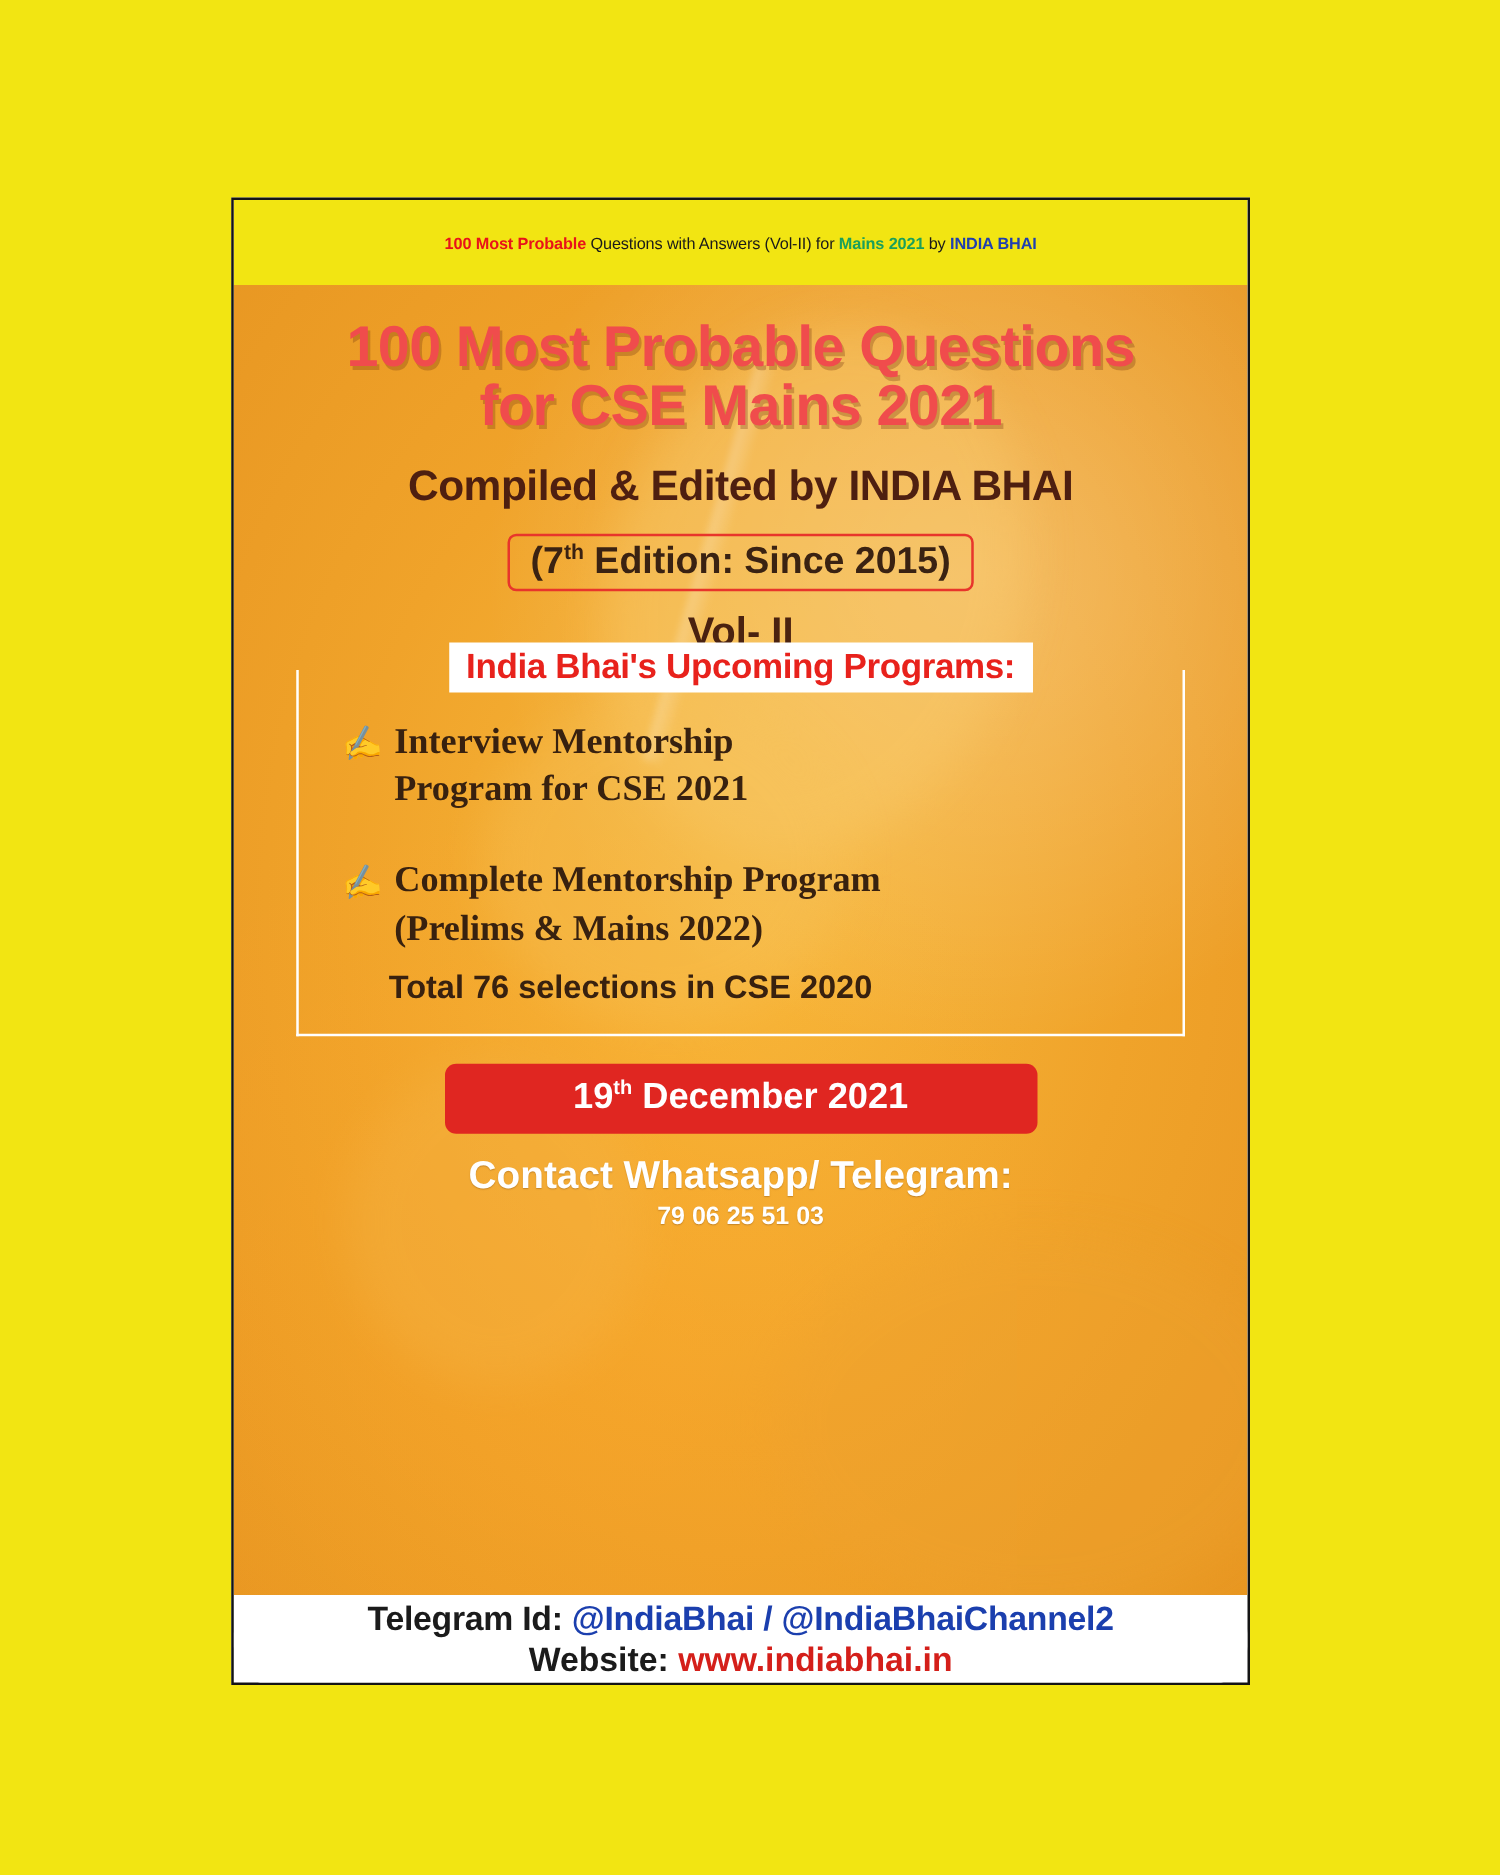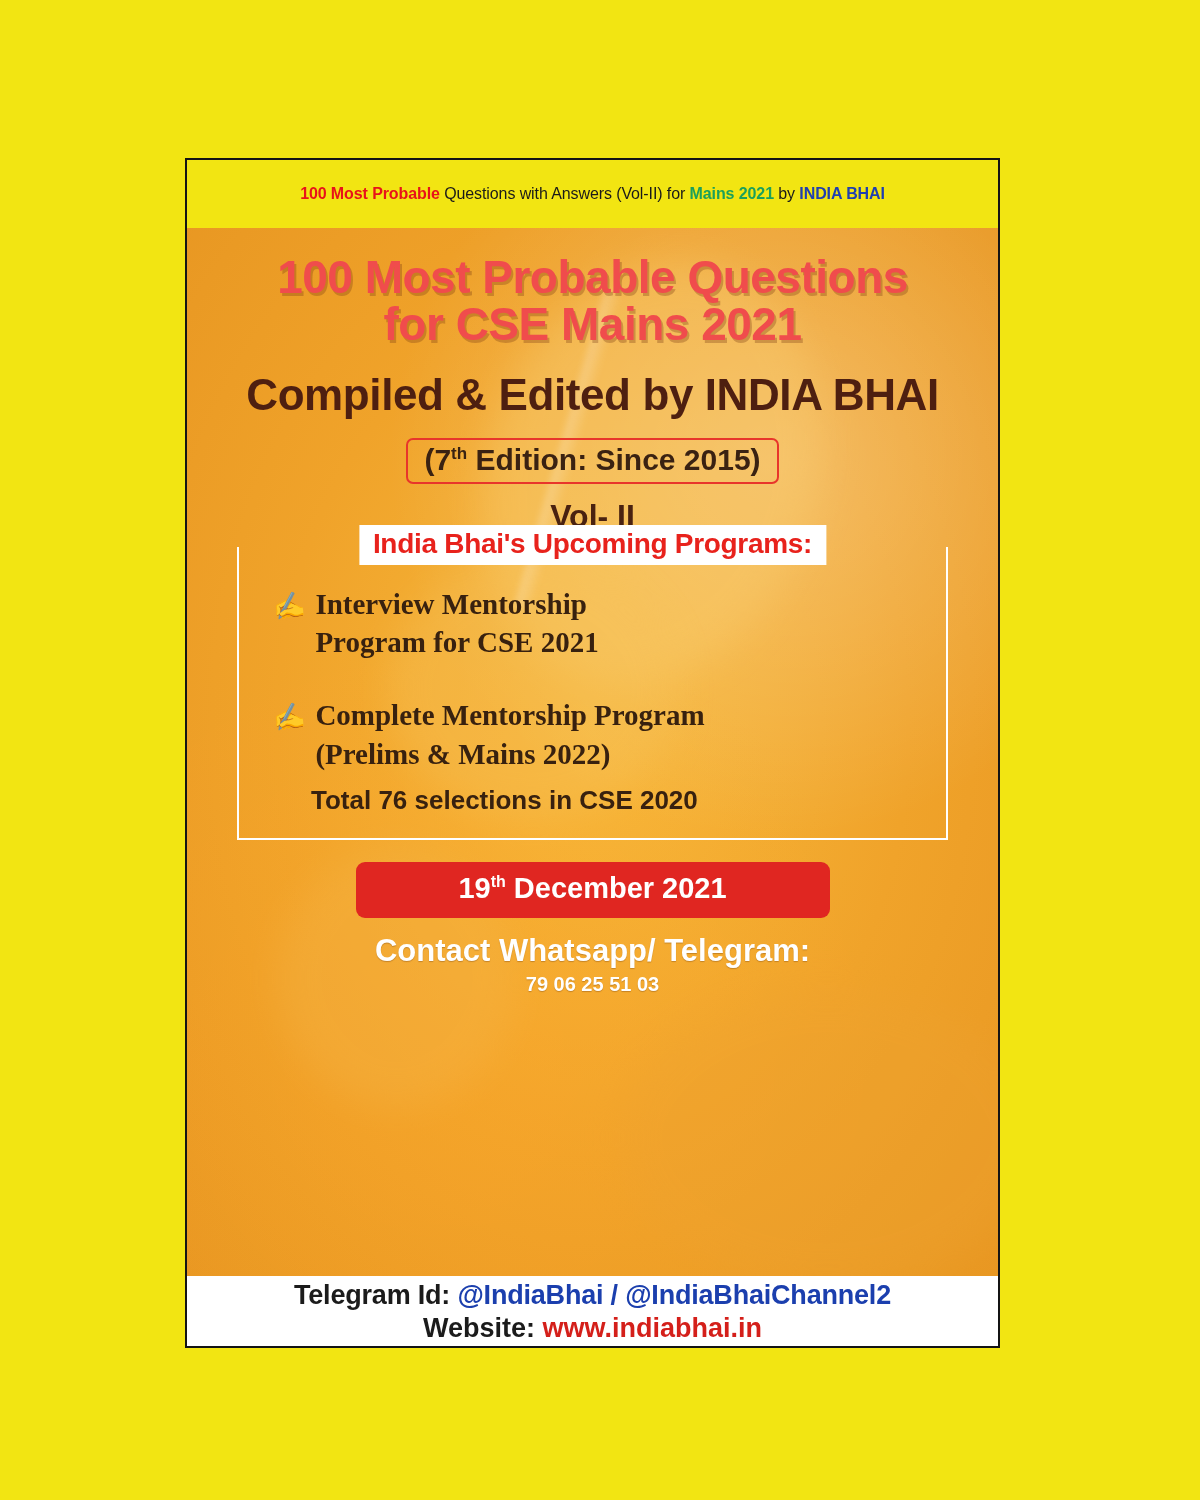--- a/index.html
+++ b/index.html
@@ -29,21 +29,21 @@
   
   .header-strip {
     height: 68px;
     background: #f2e512;
     display: flex;
     align-items: center;
     justify-content: center;
     box-sizing: border-box;
   }
   .header-line {
-    font-size: 16px;
+    font-size: 13px;
     font-weight: 700;
     color: #1a1a1a;
     white-space: nowrap;
     letter-spacing: -0.1px;
   }
   .header-line .hl-red { color: #e8121a; }
   .header-line .hl-plain { color: #1a1a1a; font-weight: 400; }
   .header-line .hl-green { color: #1ba05b; }
   .header-line .hl-blue { color: #1f3fb0; }
 
@@ -92,21 +92,21 @@
     font-weight: 700;
     line-height: 1.02;
     color: #f04c4c;
     text-shadow: 2px 3px 0 rgba(120,60,20,0.32);
     letter-spacing: -0.5px;
   }
   .title-big .l2 { display: block; }
 
   .subtitle {
     margin-top: 22px;
-    font-size: 44px;
+    font-size: 34px;
     font-weight: 700;
     color: #4e1f10;
     letter-spacing: -0.4px;
   }
 
   .edition-wrap {
     margin-top: 18px;
     display: flex;
     justify-content: center;
   }

